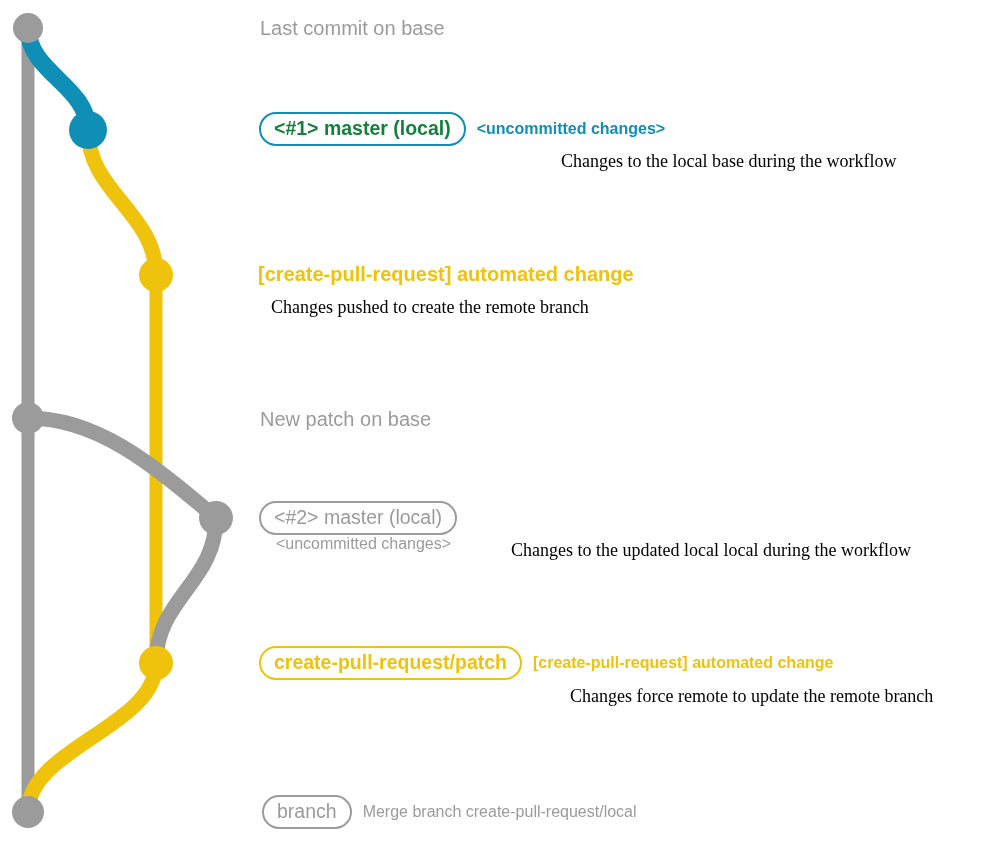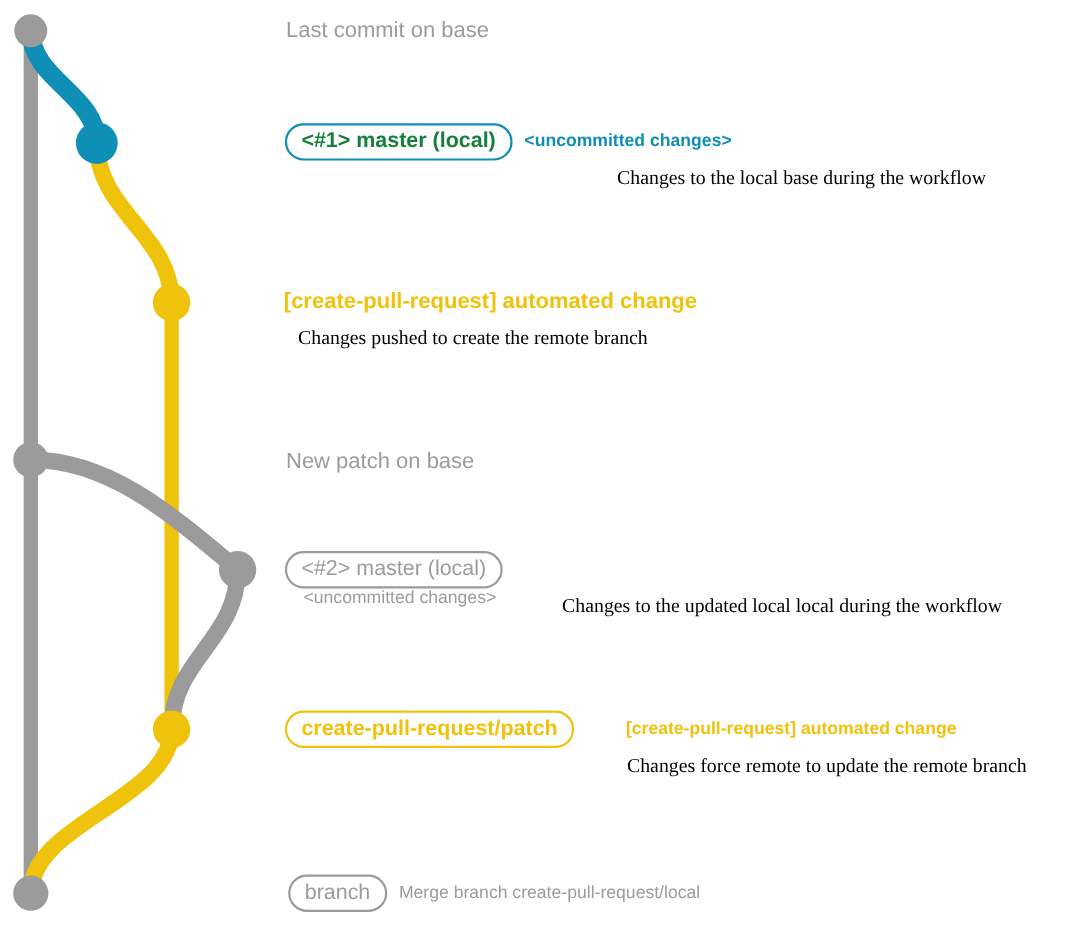--- a/index.html
+++ b/index.html
@@ -124,21 +124,21 @@
   <div class="note" style="left:271px; top:297px;">Changes pushed to create the remote branch</div>
 
   <div class="plain-subject" style="left:260px; top:408px;">New patch on base</div>
 
   <div class="row" style="left:259px; top:501px;flex-direction:column;">
     <span class="pill gray">&lt;#2&gt; master (local)</span>
     <span class="subject gray">&lt;uncommitted changes&gt;</span>
   </div>
   <div class="note" style="left:511px; top:540px;">Changes to the updated local local during the workflow</div>
 
-  <div class="row" style="left:259px; top:646px;gap:36px;">
+  <div class="row" style="left:259px; top:646px;">
     <span class="pill yellow">create-pull-request/patch</span>
     <span class="subject yellow">[create-pull-request] automated change</span>
   </div>
   <div class="note" style="left:570px; top:686px;">Changes force remote to update the remote branch</div>
 
   <div class="row" style="left:262px; top:795px;">
     <span class="pill gray">branch</span>
     <span class="subject gray">Merge branch create-pull-request/local</span>
   </div>
 

